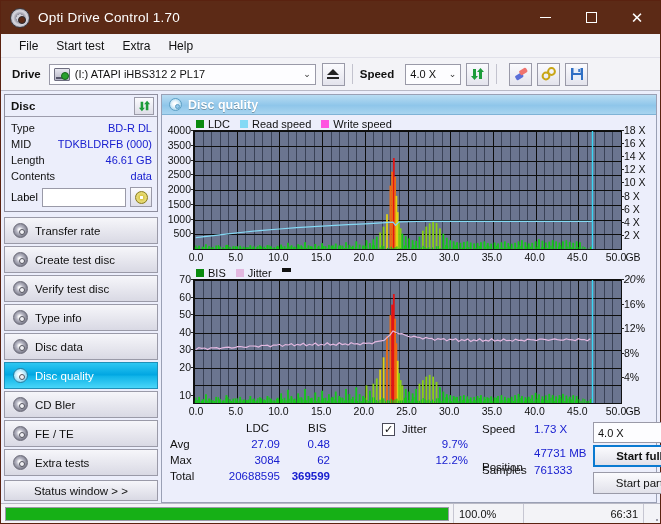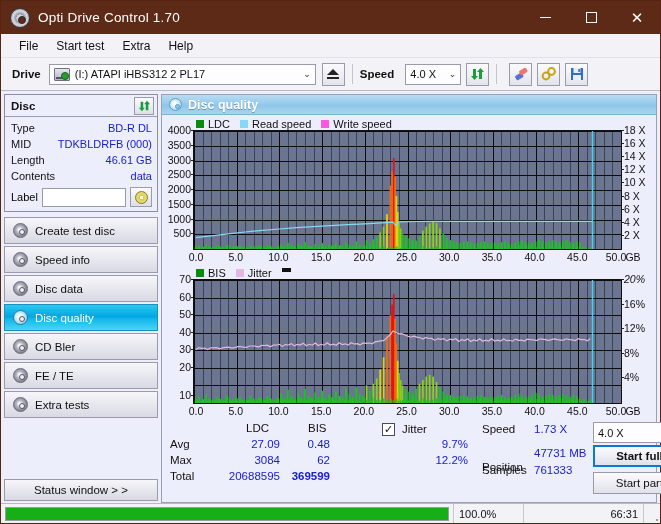--- a/index.html
+++ b/index.html
@@ -340,25 +340,33 @@
             <span class="disc-ico-btn">
               <span class="cd-glyph"></span>
             </span>
           </div>
         </div>
       </div>
 
       <div class="navlist">
         <div class="nav-btn">
           <span class="nav-ico"></span>
-          <span>Create test disc</span>
+          <span>Transfer rate</span>
         </div>
         <div class="nav-btn">
           <span class="nav-ico"></span>
-          <span>Speed info</span>
+          <span>Create test disc</span>
+        </div>
+        <div class="nav-btn">
+          <span class="nav-ico"></span>
+          <span>Verify test disc</span>
+        </div>
+        <div class="nav-btn">
+          <span class="nav-ico"></span>
+          <span>Type info</span>
         </div>
         <div class="nav-btn">
           <span class="nav-ico"></span>
           <span>Disc data</span>
         </div>
         <div class="nav-btn sel">
           <span class="nav-ico"></span>
           <span>Disc quality</span>
         </div>
         <div class="nav-btn">

